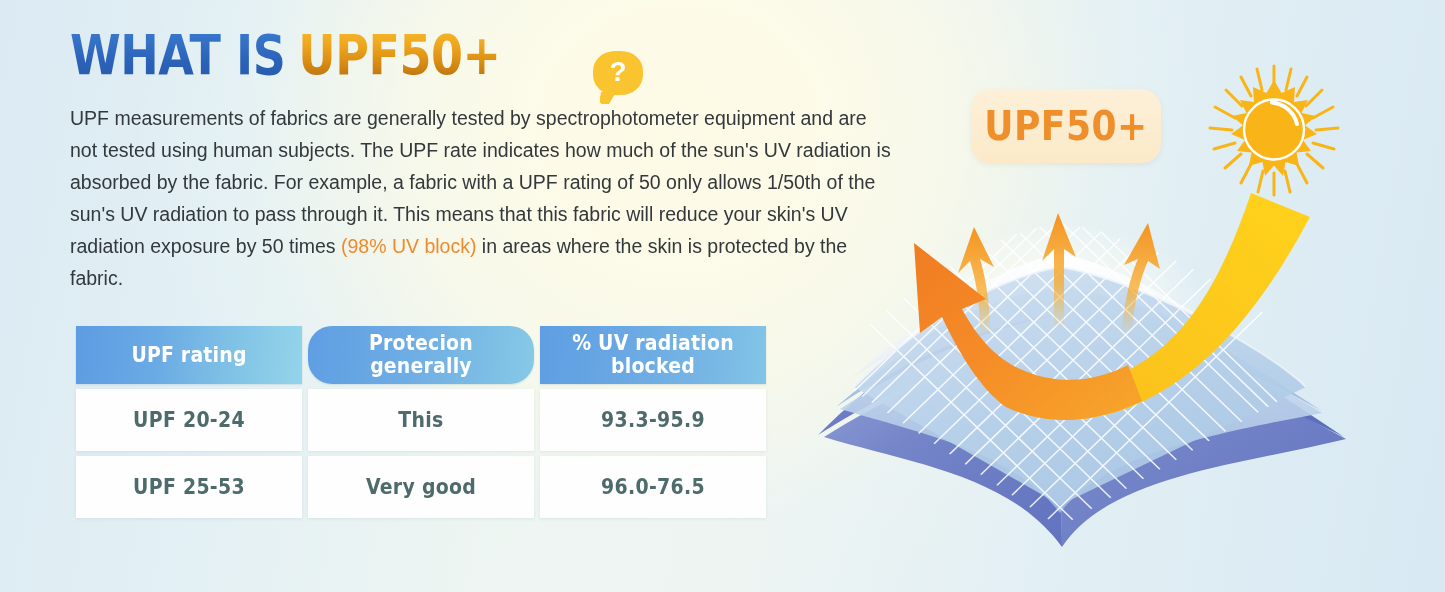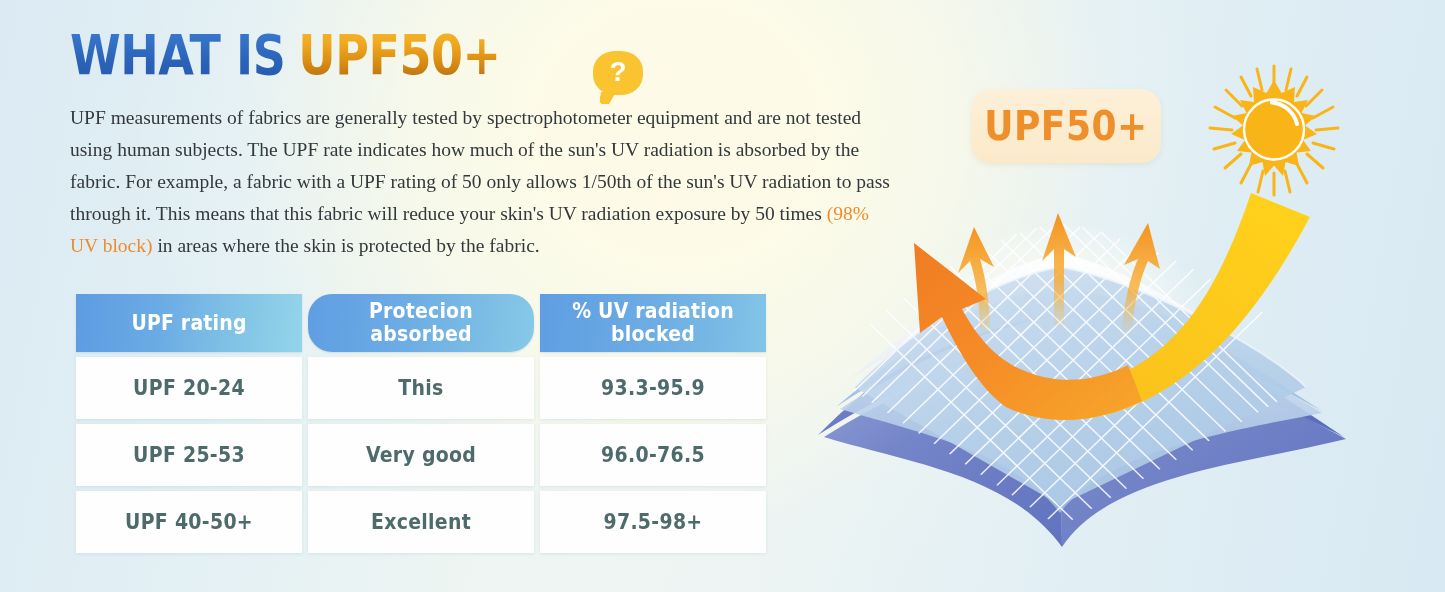--- a/index.html
+++ b/index.html
@@ -95,21 +95,21 @@
     font-size: 28px;
     line-height: 1;
     padding-bottom: 2px;
     z-index: 2;
   }
 
   
   .body-text {
     margin: 16px 0 0 0;
     width: 828px;
-    font-family: Liberation Serif, serif;
+    font-family: Liberation Sans, sans-serif;
     font-size: 19.5px;
     line-height: 32px;
     color: #32383c;
   }
   .body-text .hl-orange {
     color: #ef8b2c;
   }
 
   
   .upf-table {
@@ -238,21 +238,21 @@
         <tr>
           <th>
             <div class="th-cell th-a">
               <span>UPF rating</span>
             </div>
           </th>
           <th>
             <div class="th-cell th-b">
               <div>
                 <div>Protecion</div>
-                <div>absorbed</div>
+                <div>generally</div>
               </div>
             </div>
           </th>
           <th>
             <div class="th-cell th-c">
               <div>
                 <div>% UV radiation</div>
                 <div>blocked</div>
               </div>
             </div>
@@ -273,31 +273,20 @@
         </tr>
         <tr>
           <td>
               <div class="td-cell">UPF 25-53</div>
             </td>
           <td>
               <div class="td-cell">Very good</div>
             </td>
           <td>
               <div class="td-cell">96.0-76.5</div>
-            </td>
-        </tr>
-        <tr>
-          <td>
-              <div class="td-cell">UPF 40-50+</div>
-            </td>
-          <td>
-              <div class="td-cell">Excellent</div>
-            </td>
-          <td>
-              <div class="td-cell">97.5-98+</div>
             </td>
         </tr>
       </tbody>
     </table>
   </div>
 
   <div class="art">
 
     <div class="badge">
       <span class="badge-text">UPF50+</span>

